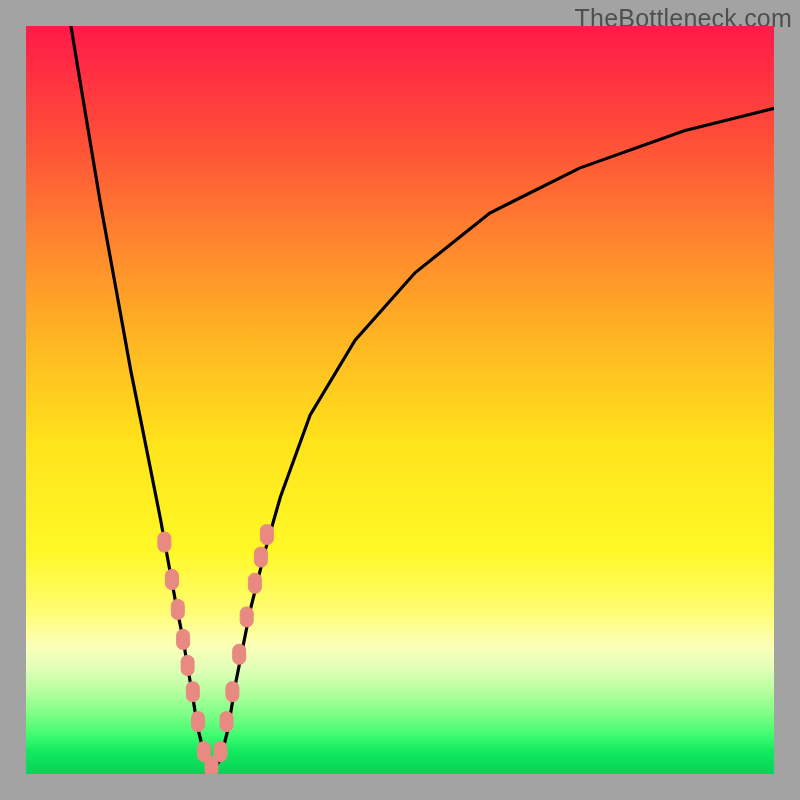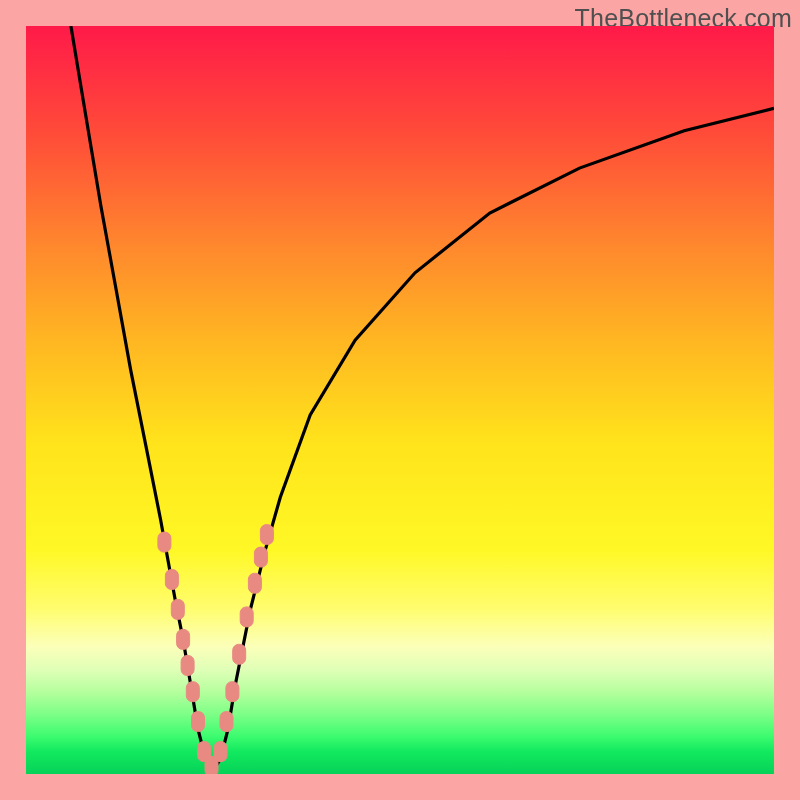--- a/index.html
+++ b/index.html
@@ -10,21 +10,21 @@
     overflow: hidden;
     background: #000;
     font-family: Arial, Helvetica, sans-serif;
   }
   .frame {
     position: absolute;
     left: 0;
     top: 0;
     width: 800px;
     height: 800px;
-    background: #fca5a5;
+    background: #a3a3a3;
   }
   .plot {
     position: absolute;
     left: 26px;
     top: 26px;
     width: 748px;
     height: 748px;
     background: linear-gradient(to bottom,
       #ff1a49 0%,
       #ff4a39 14%,

